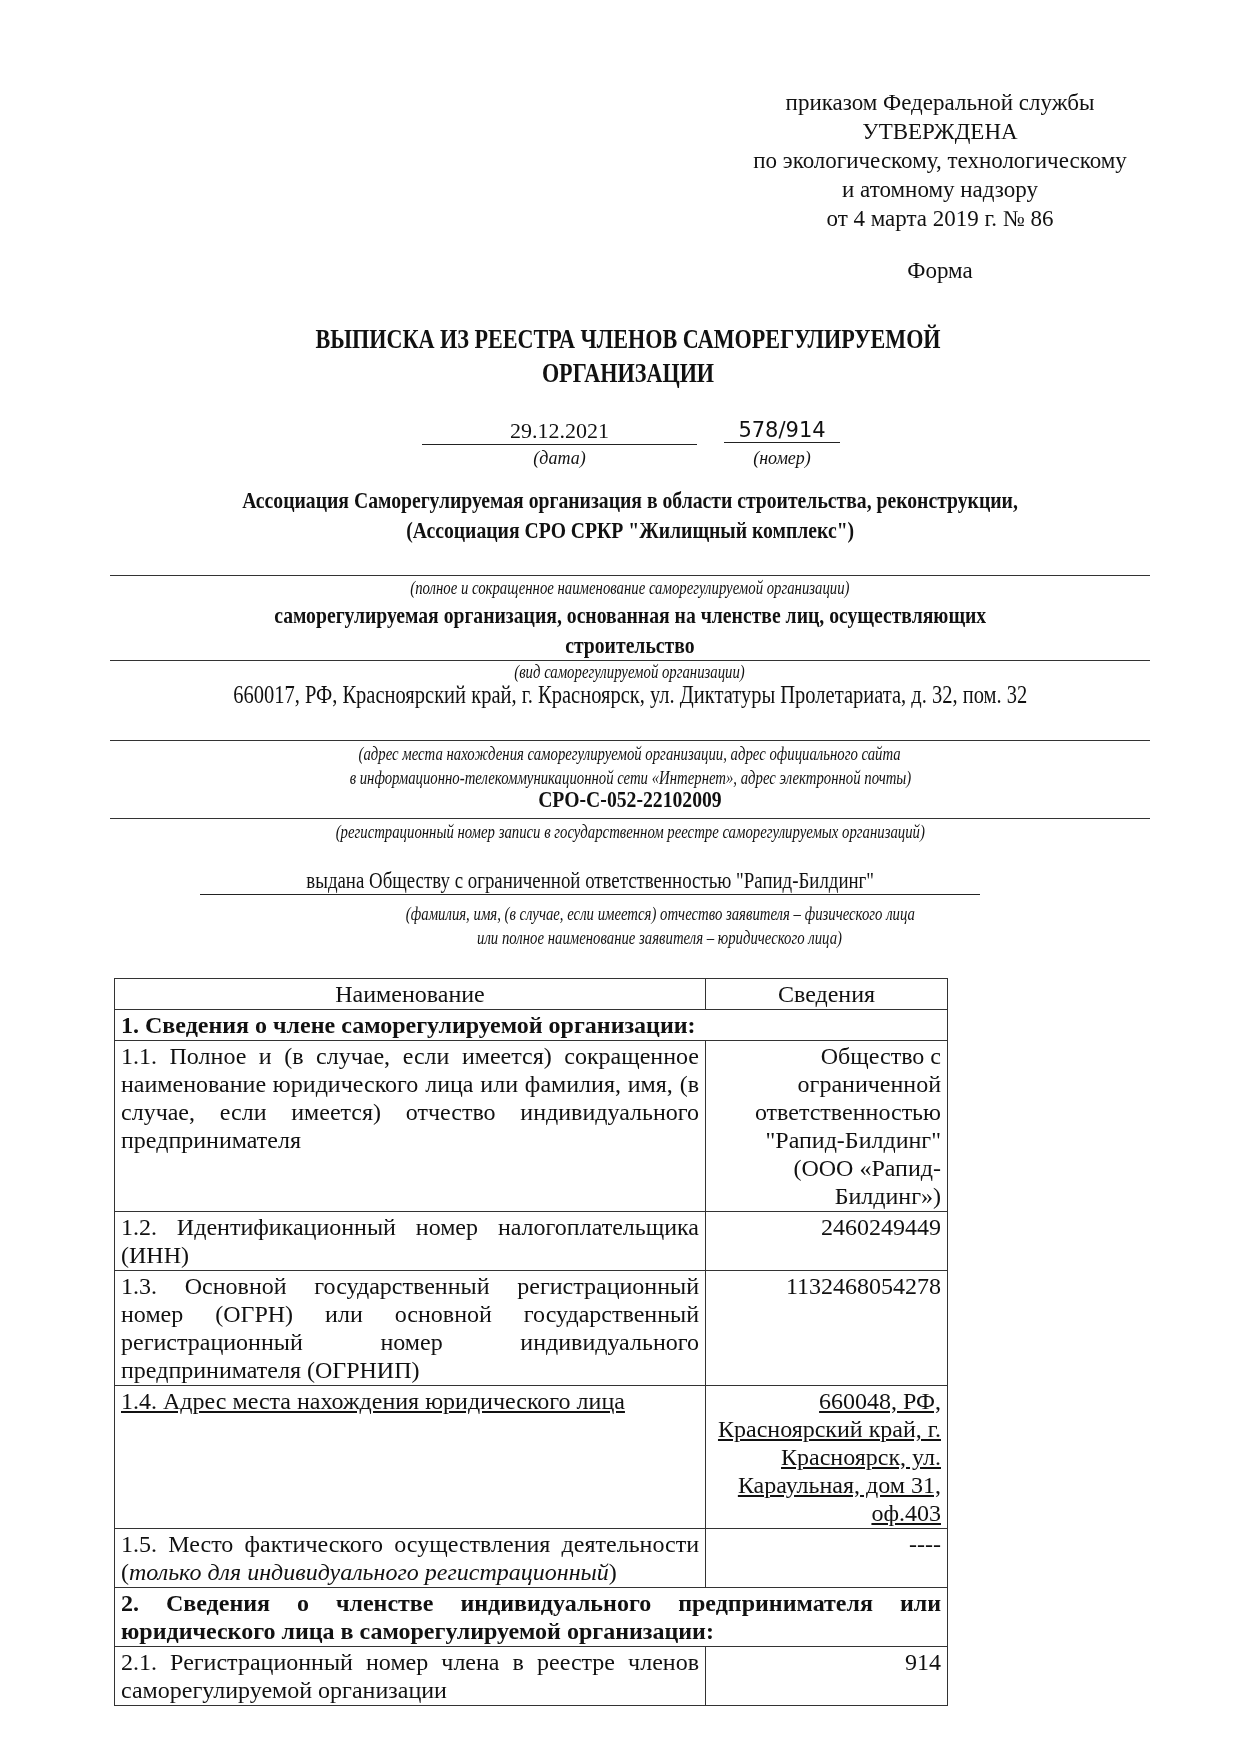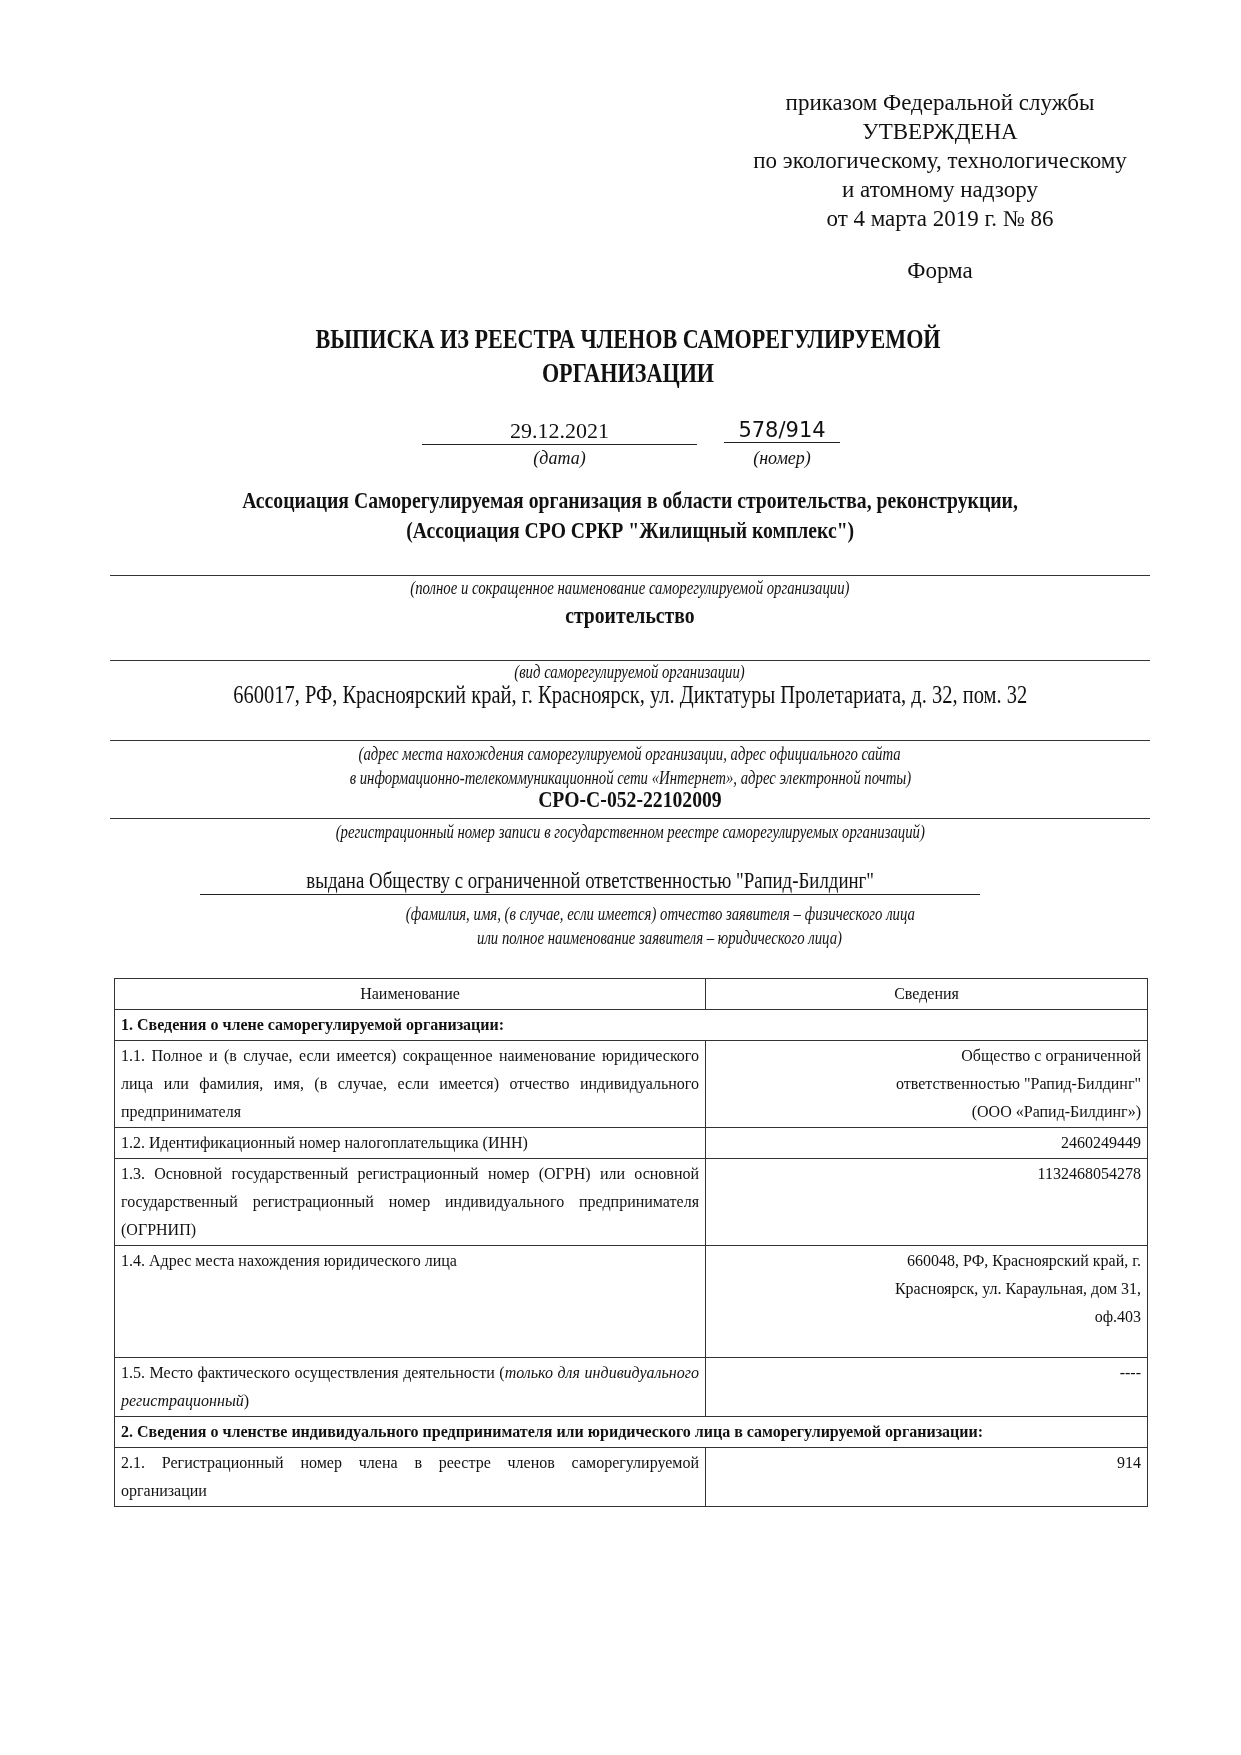--- a/index.html
+++ b/index.html
@@ -14,21 +14,21 @@
     .field { font-size: 22px; }
     .under { border-bottom: 1.5px solid #222; }
     .cap { font-style: italic; font-size: 18px; }
     .org { left: 110px; top: 485px; width: 1040px; font-size: 24px; font-weight: bold; line-height: 30px; }
     .rule { position: absolute; left: 110px; width: 1040px; border-top: 1.5px solid #333; }
     .note { left: 110px; width: 1040px; font-style: italic; font-size: 18px; line-height: 24px; }
     .kind { left: 110px; top: 600px; width: 1040px; font-size: 24px; font-weight: bold; line-height: 30px; }
     .addr { left: 110px; top: 680px; width: 1040px; font-size: 25px; line-height: 30px; }
     .reg { left: 110px; top: 786px; width: 1040px; font-size: 24px; font-weight: bold; }
     .issued { left: 200px; top: 868px; width: 780px; font-size: 23px; }
-    table { position: absolute; left: 114px; top: 978px; width: 1034px; border-collapse: collapse; font-size: 16px; }
+    table { position: absolute; left: 114px; top: 978px; width: 834px; border-collapse: collapse; font-size: 24px; }
     td { border: 1.5px solid #333; vertical-align: top; padding: 1px 6px; line-height: 28px; }
     td.l { width: 578px; text-align: justify; }
     td.r { text-align: right; }
     td.sec { font-weight: bold; text-align: justify; }
     .hdr td { text-align: center; }
   </style>
 </head>
 <body>
 
 <div class="abs approved c">
@@ -51,20 +51,21 @@
 <div class="abs c cap" style="left:724px; top:448px; width:116px;">(номер)</div>
 
 <div class="abs org c">
   <div><span class="sq">Ассоциация Саморегулируемая организация в области строительства, реконструкции,</span></div>
   <div><span class="sq">(Ассоциация СРО СРКР "Жилищный комплекс")</span></div>
 </div>
 <div class="rule" style="top:575px;"></div>
 <div class="abs note c" style="top:576px;"><span class="sq">(полное и сокращенное наименование саморегулируемой организации)</span></div>
 
 <div class="abs kind c">
+  <div><span class="sq">саморегулируемая организация, основанная на членстве лиц, осуществляющих</span></div>
   <div><span class="sq">строительство</span></div>
 </div>
 <div class="rule" style="top:660px;"></div>
 <div class="abs note c" style="top:660px;"><span class="sq">(вид саморегулируемой организации)</span></div>
 
 <div class="abs addr c">
   <div><span class="sq">660017, РФ, Красноярский край, г. Красноярск, ул. Диктатуры Пролетариата, д. 32, пом. 32</span></div>
 </div>
 <div class="rule" style="top:740px;"></div>
 <div class="abs note c" style="top:742px;">
@@ -100,21 +101,21 @@
     </td>
   </tr>
   <tr>
     <td class="l">1.2. Идентификационный номер налогоплательщика (ИНН)</td>
     <td class="r">2460249449</td>
   </tr>
   <tr>
     <td class="l">1.3. Основной государственный регистрационный номер (ОГРН) или основной государственный регистрационный номер индивидуального предпринимателя (ОГРНИП)</td>
     <td class="r">1132468054278</td>
   </tr>
-  <tr style="height:112px;">
+  <tr style="height:112px;text-decoration:underline;">
     <td class="l">1.4. Адрес места нахождения юридического лица</td>
     <td class="r">
       <div>660048, РФ, Красноярский край, г.</div>
       <div>Красноярск, ул. Караульная, дом 31,</div>
       <div>оф.403</div>
     </td>
   </tr>
   <tr>
     <td class="l"><span>1.5. Место фактического осуществления деятельности (</span><i>только для индивидуального регистрационный</i><span>)</span></td>
     <td class="r">----</td>

